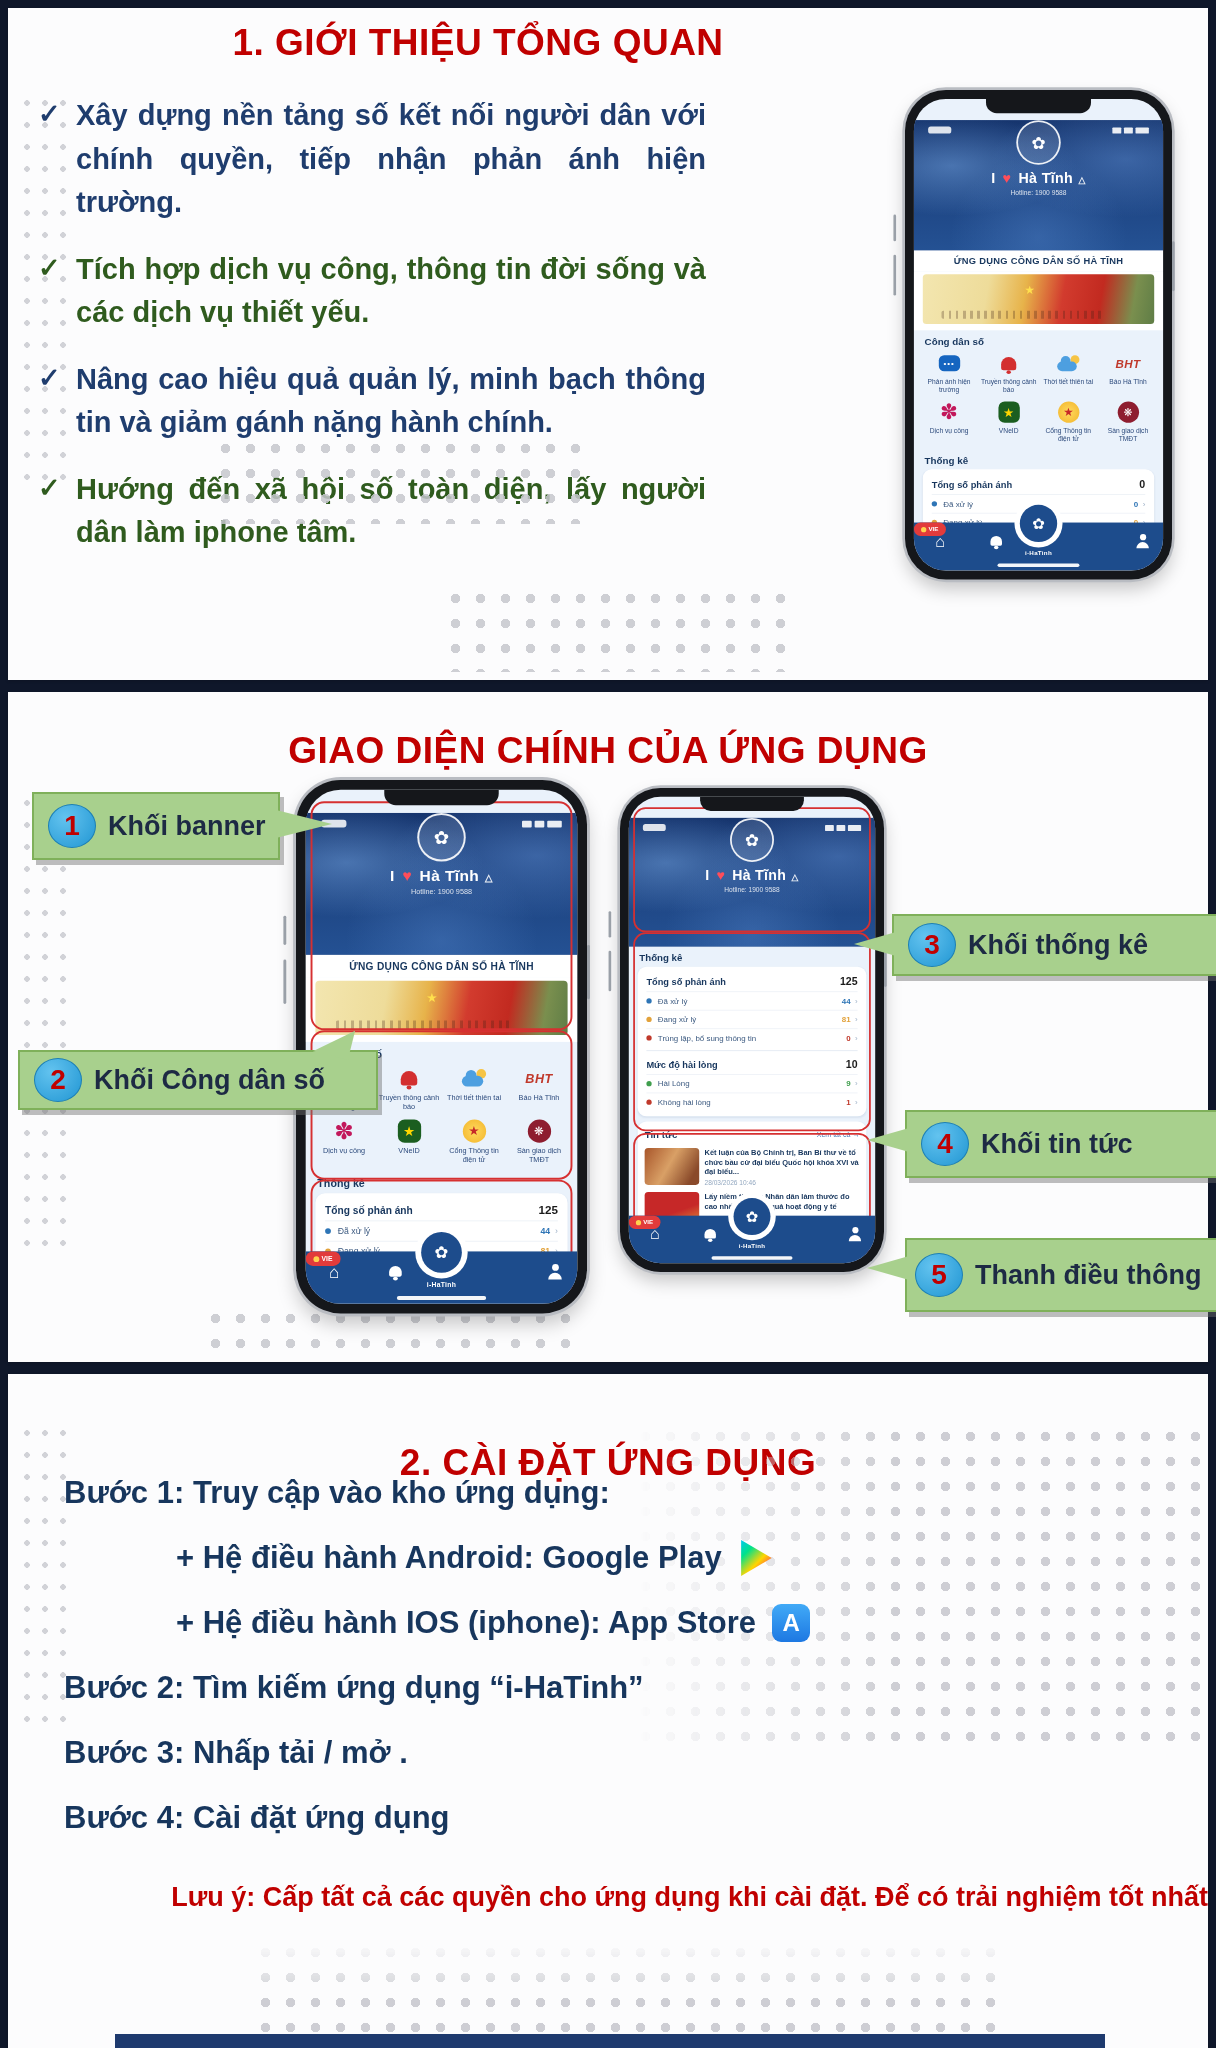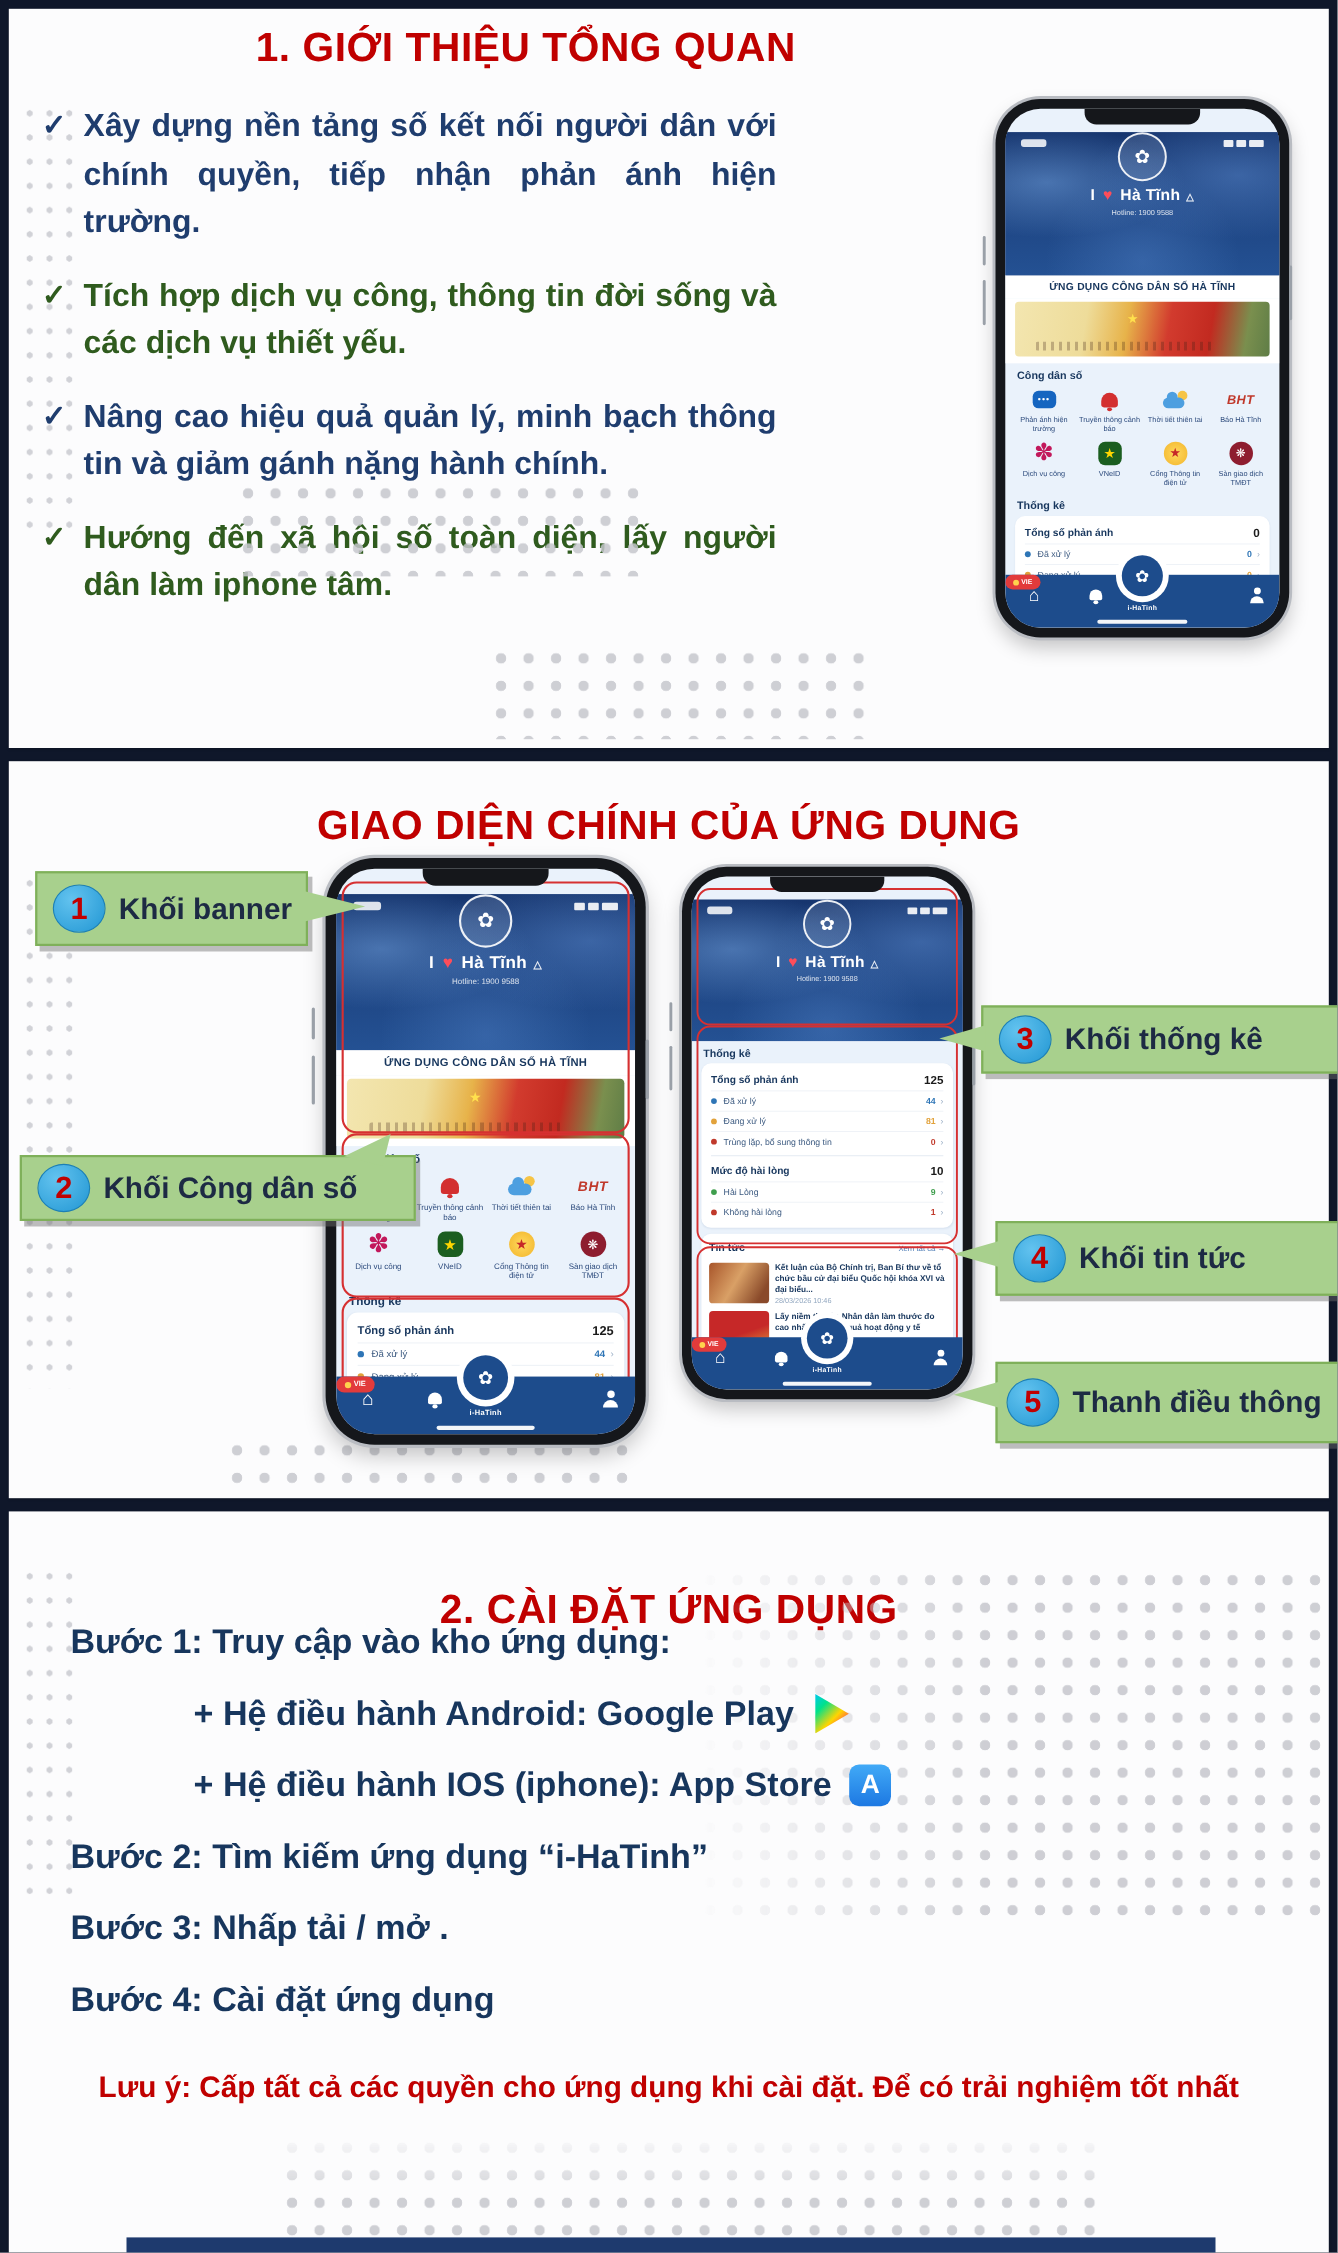--- a/index.html
+++ b/index.html
@@ -39,21 +39,21 @@
   .c4{left:897px;top:418px;height:64px;width:305px;}
   .c5{left:897px;top:546px;height:70px;width:307px;padding:0 8px;}
 
   
   .steps{position:absolute;left:56px;top:100px;width:1000px;}
   .step{display:flex;align-items:center;font-size:31px;font-weight:bold;color:#17365d;margin-bottom:27px;min-height:38px;}
   .step.indent{padding-left:112px;}
   .store-ic{display:inline-block;margin-left:16px;vertical-align:middle;}
   .gp-icon{width:34px;height:36px;clip-path:polygon(10% 0,100% 50%,10% 100%);background:linear-gradient(135deg,#00c4ff 0%,#00e28a 30%,#ffd500 60%,#ff3d5a 85%);}
   .as-icon{width:38px;height:38px;border-radius:9px;background:linear-gradient(180deg,#41aaf7,#1d78e2);color:#fff;font-size:24px;font-weight:bold;display:flex;align-items:center;justify-content:center;}
-  .note{position:absolute;left:0;top:508px;width:100%;text-align:center;font-size:27px;font-weight:bold;color:#c00000;}
+  .note{position:absolute;left:0;top:508px;width:100%;text-align:right;font-size:27px;font-weight:bold;color:#c00000;}
 
   
   .phone{position:absolute;width:300px;height:550px;border-radius:46px;background:#15171b;padding:10px;box-sizing:border-box;box-shadow:0 0 0 3px #b9bcc2,0 10px 20px rgba(0,0,0,.22);transform-origin:top left;z-index:2;}
   .phone .sbtn{position:absolute;background:#9aa0a8;border-radius:2px;}
   .screen{position:relative;width:100%;height:100%;border-radius:36px;overflow:hidden;background:#eaf2fb;}
   .notch{position:absolute;top:0;left:50%;transform:translateX(-50%);width:118px;height:16px;background:#15171b;border-radius:0 0 12px 12px;z-index:9;}
   .p-banner{position:relative;height:146px;background:#1c3f7d;background-image:radial-gradient(ellipse at 15% 35%,rgba(130,180,240,.45),transparent 42%),radial-gradient(ellipse at 85% 30%,rgba(110,160,230,.4),transparent 45%),radial-gradient(ellipse at 50% 90%,rgba(90,140,210,.35),transparent 50%),linear-gradient(#16356e,#245193);}
   .sb{position:absolute;top:7px;left:16px;right:16px;display:flex;justify-content:space-between;align-items:center;z-index:8;}
   .sb-time{width:26px;height:8px;background:rgba(255,255,255,.85);border-radius:3px;}
   .sb-right{display:flex;gap:3px;}

